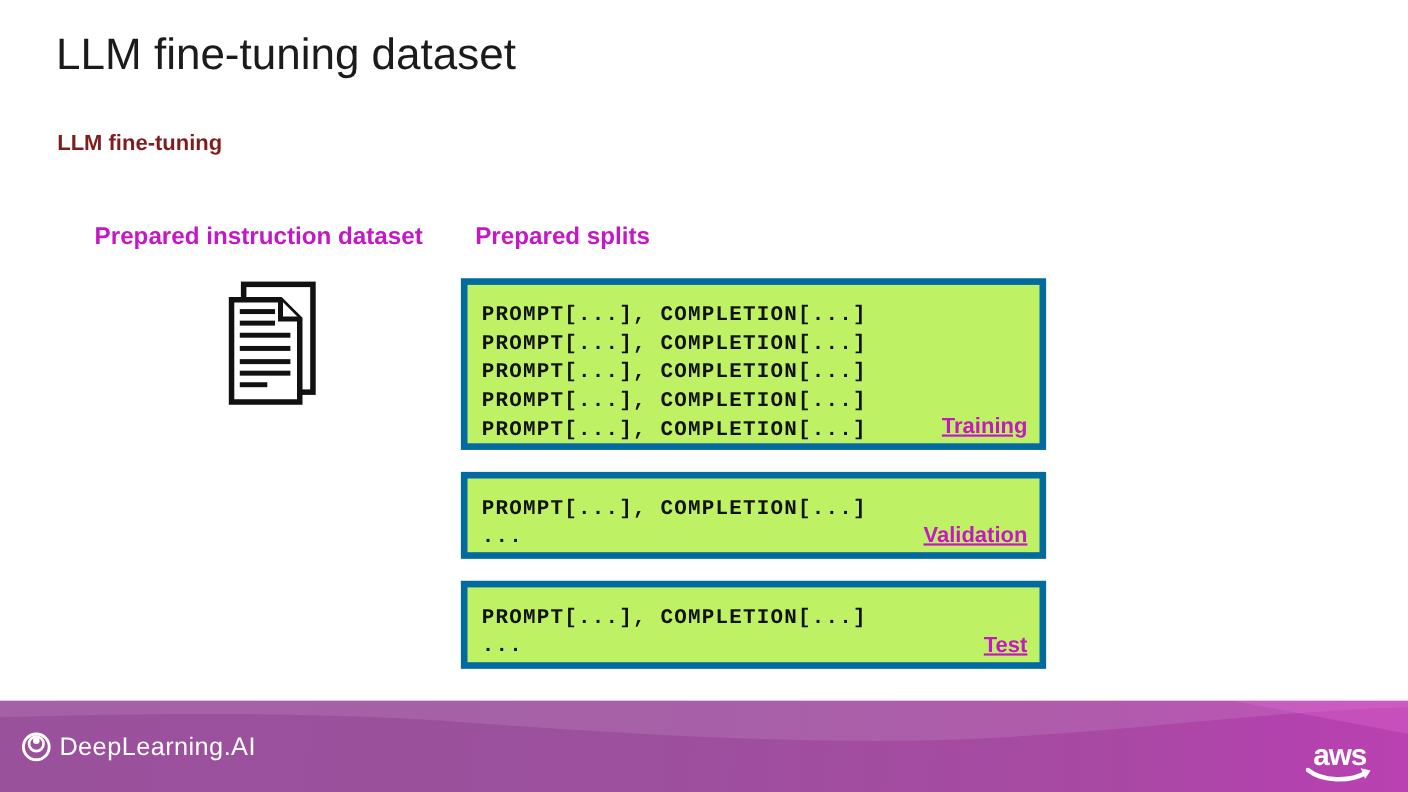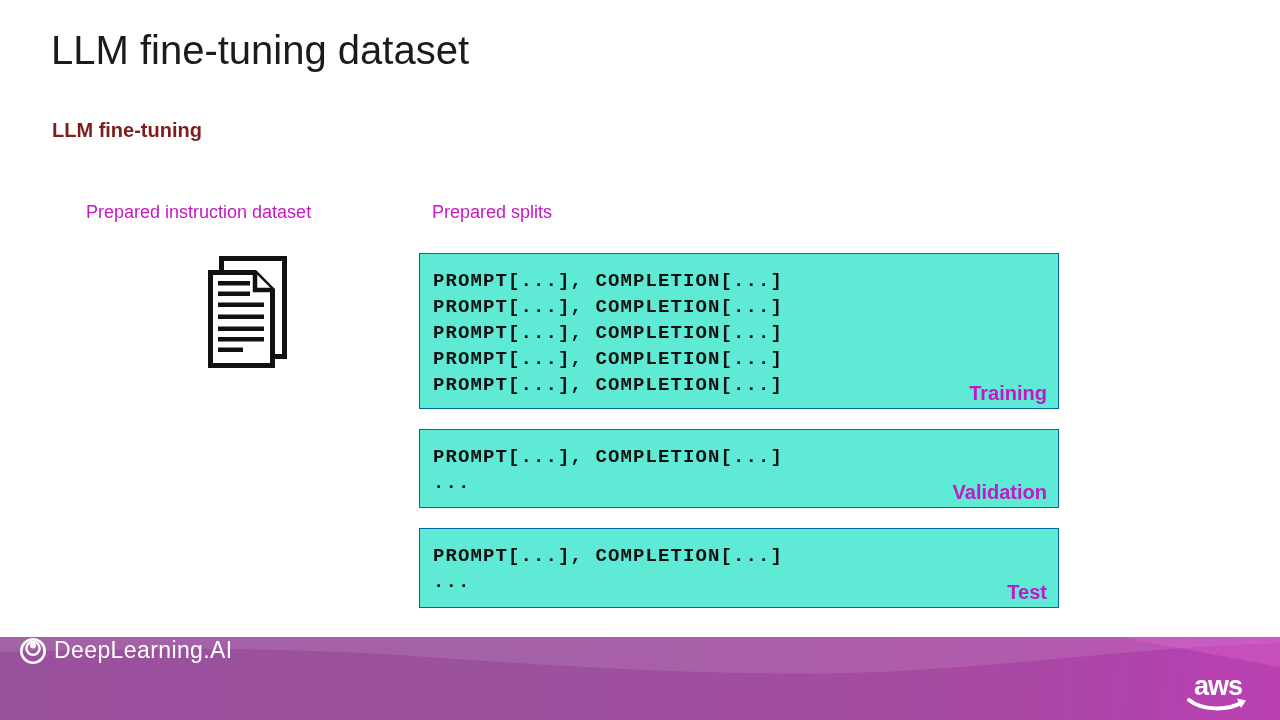--- a/index.html
+++ b/index.html
@@ -10,56 +10,56 @@
   .slide-title {
     position: absolute; left: 51px; top: 28px;
     font-size: 40px; font-weight: 500; color: #1b1b1b; letter-spacing: 0px;
   }
   .slide-subtitle {
     position: absolute; left: 52px; top: 119px;
     font-size: 20px; font-weight: 700; color: #7f1d1d;
   }
   .col-heading {
     position: absolute; top: 202px;
-    font-size: 18px; font-weight: 400; color: #c517c5;
+    font-size: 22px; font-weight: 700; color: #c517c5;
   }
   .col-heading.dataset { left: 86px; }
   .col-heading.splits  { left: 432px; }
 
   .doc-icon { position: absolute; left: 204px; top: 252px; }
 
   .split-box {
-    position: absolute; left: 419px; width: 640px;
-    border: 1px solid #0369a1; background: #5eead4; box-sizing: border-box;
+    position: absolute; left: 419px; width: 532px;
+    border: 6px solid #0369a1; background: #bef264; box-sizing: border-box;
   }
   .split-box.training   { top: 253px; height: 156px; }
   .split-box.validation { top: 429px; height: 79px; }
   .split-box.test       { top: 528px; height: 80px; }
 
   .code-area { position: absolute; left: 13px; top: 14px; }
   .code-line {
     font-family: "Liberation Mono", "DejaVu Sans Mono", monospace;
     font-size: 19px; font-weight: 700; color: #121212;
     line-height: 26px; letter-spacing: 1.1px; white-space: pre;
   }
   .split-label {
     position: absolute; right: 11px; bottom: 3px;
-    font-size: 20px; font-weight: 700; color: #c517c5;
+    font-size: 20px; font-weight: 700; color: #c517c5; text-decoration: underline;
   }
 
   .footer {
     position: absolute; left: 0; top: 637px; width: 1280px; height: 83px;
     background: linear-gradient(94deg, #9a519c 0%, #9c509d 45%, #a849a3 78%, #b342ae 92%, #ba41b1 100%);
     overflow: hidden;
   }
   .footer-wave { position: absolute; left: 0; top: 0; }
 
   .brand {
     position: absolute; left: 19px; top: 0; height: 83px;
-    display: flex; gap: 7px;
+    display: flex; align-items: center; gap: 7px;
   }
   .brand-name {
     color: #ffffff; font-size: 23px; font-weight: 500; letter-spacing: 0.4px;
   }
 
   .aws-logo {
     position: absolute; right: 30px; top: 17px; width: 64px; height: 50px;
     display: flex; flex-direction: column; align-items: center; margin-top: 19px;
   }
   .aws-text {

